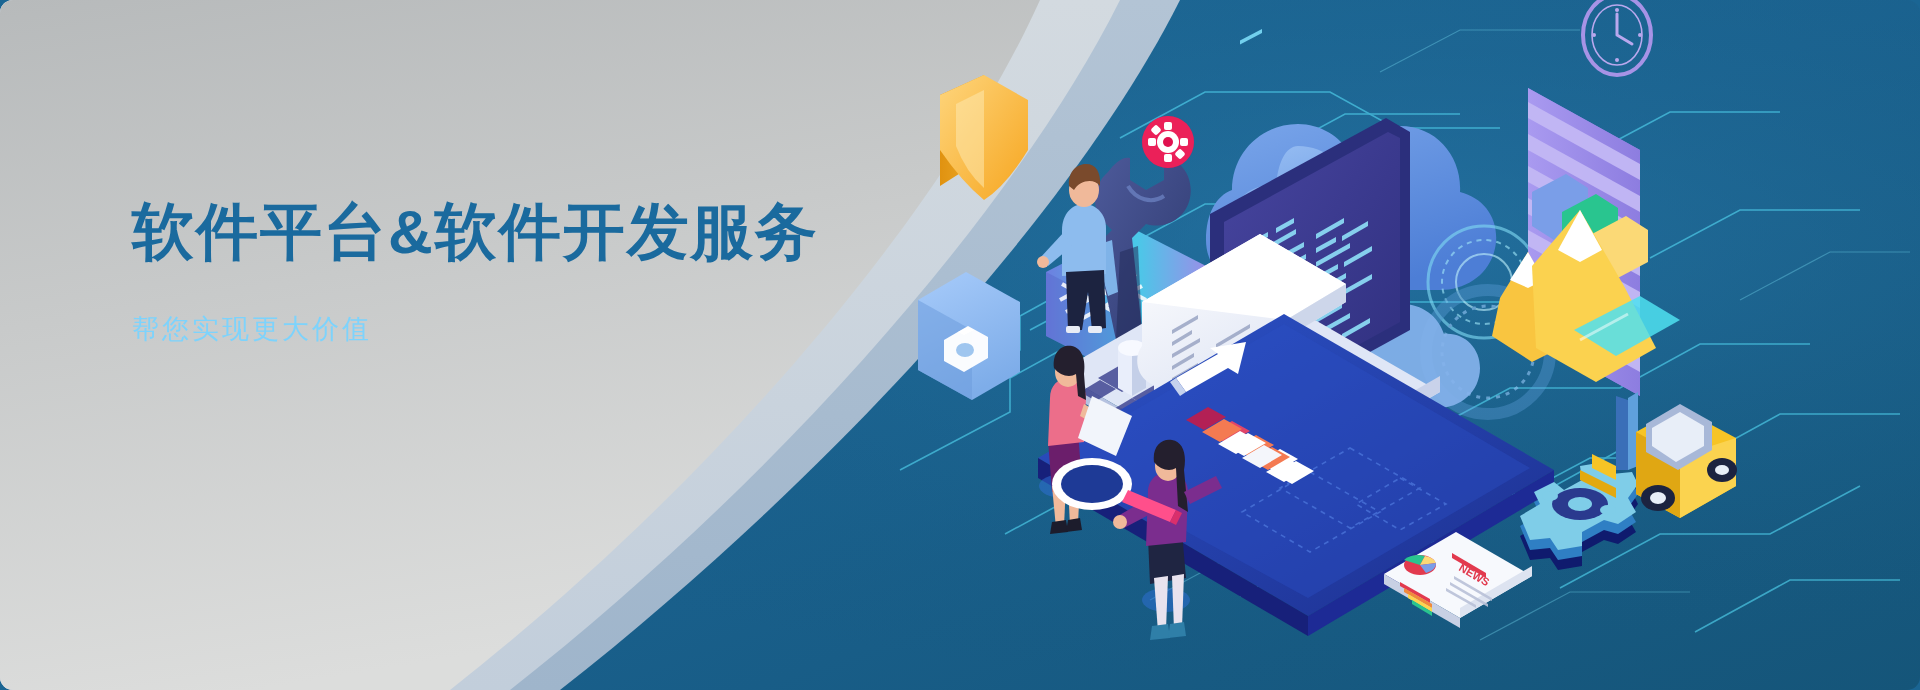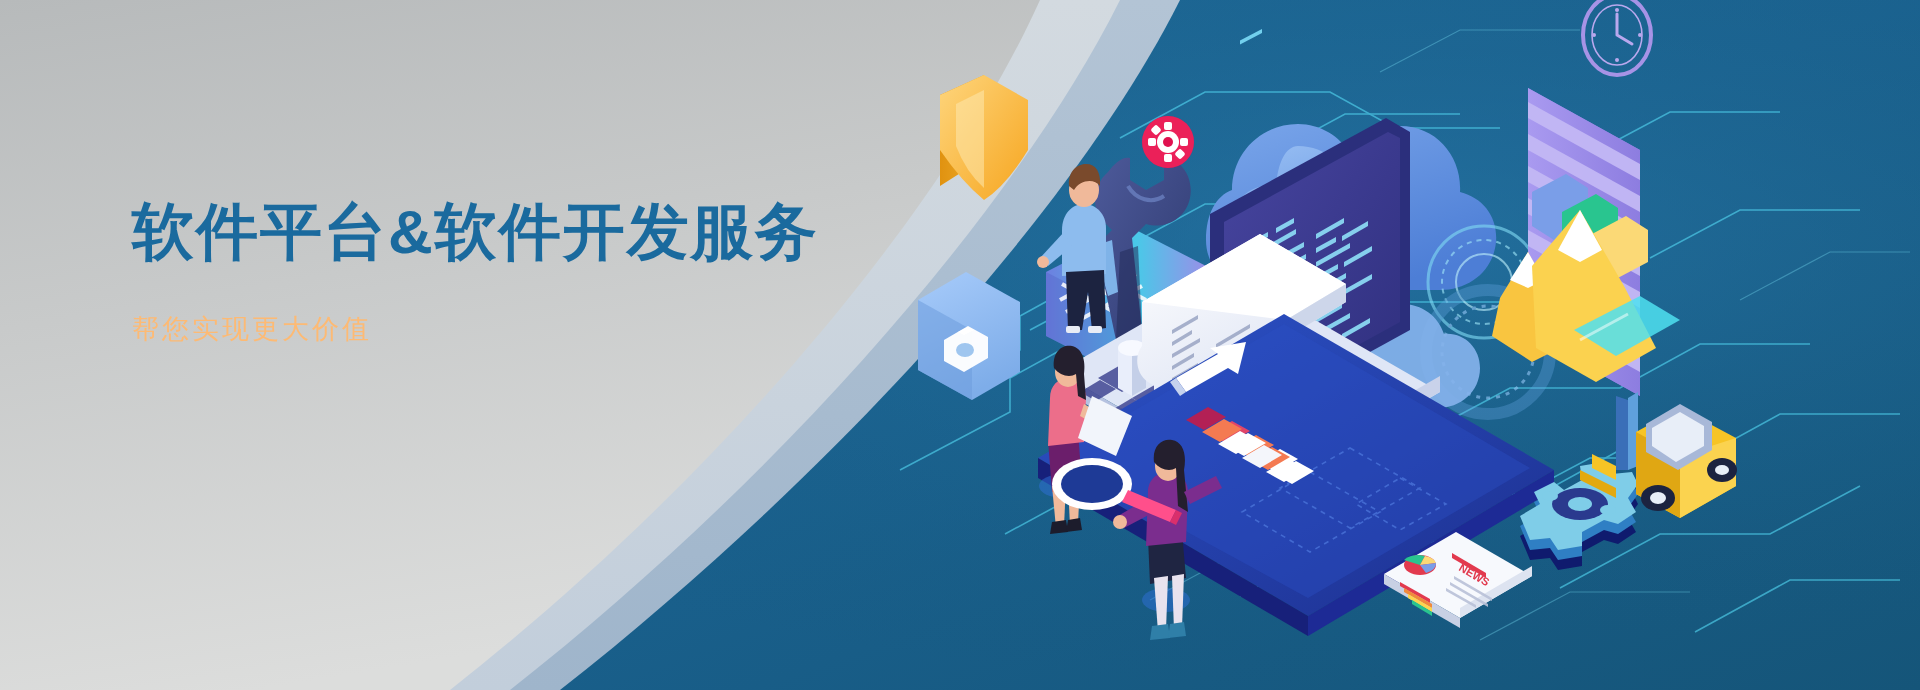--- a/index.html
+++ b/index.html
@@ -6,20 +6,21 @@
   html,body { width:1920px; height:690px; overflow:hidden; }
   body {
     font-family:"Liberation Sans","DejaVu Sans",sans-serif;
     background:#1a6593;
   }
 
   #banner {
     position:relative;
     width:1920px; height:690px;
     overflow:hidden;
+    border-radius:13px;
   }
 
   
   .layer { position:absolute; inset:0; }
   .svgfull { position:absolute; inset:0; width:1920px; height:690px; display:block; }
 
   
   #text-block {
     position:absolute;
     left:132px; top:196px;
@@ -30,21 +31,21 @@
     font-size:62px;
     font-weight:bold;
     color:#1a6a9e;
     letter-spacing:2px;
     line-height:1.15;
     white-space:nowrap;
   }
   #hero-subtitle {
     margin-top:46px;
     font-size:27px;
-    color:#fdba74;
+    color:#7dd3fc;
     letter-spacing:3px;
     line-height:1.2;
   }
 
   
   #illustration {
     position:absolute;
     left:880px; top:0;
     width:1040px; height:690px;
     z-index:30;

